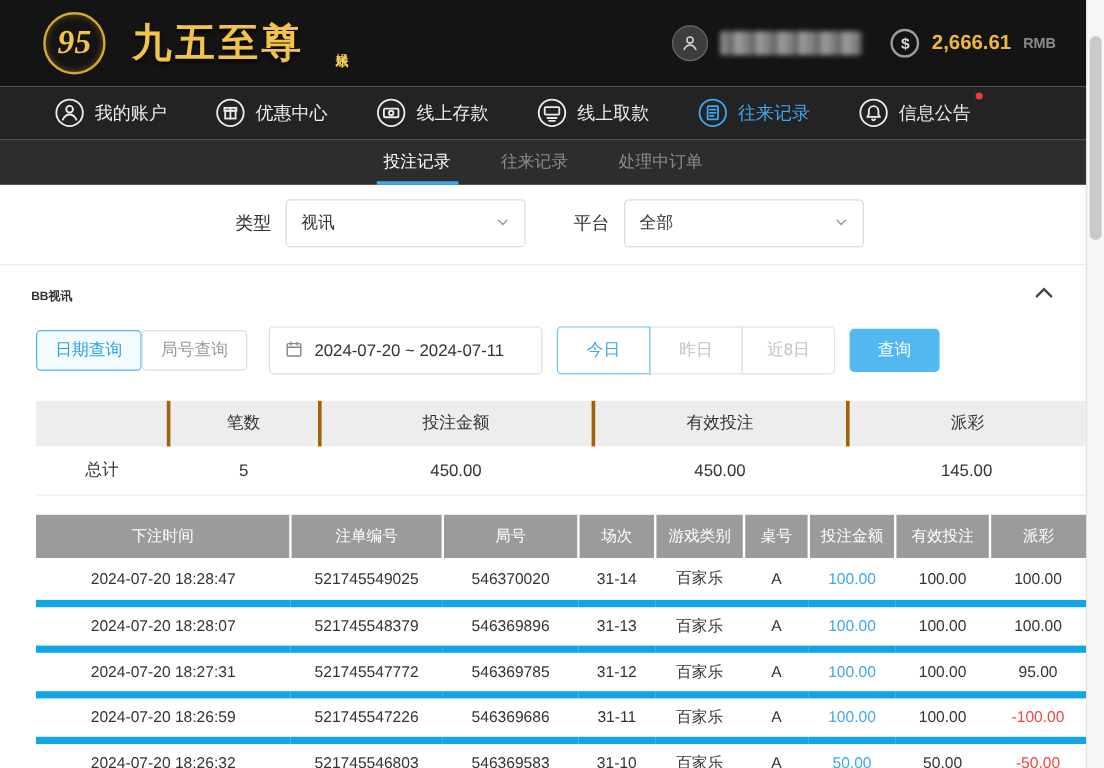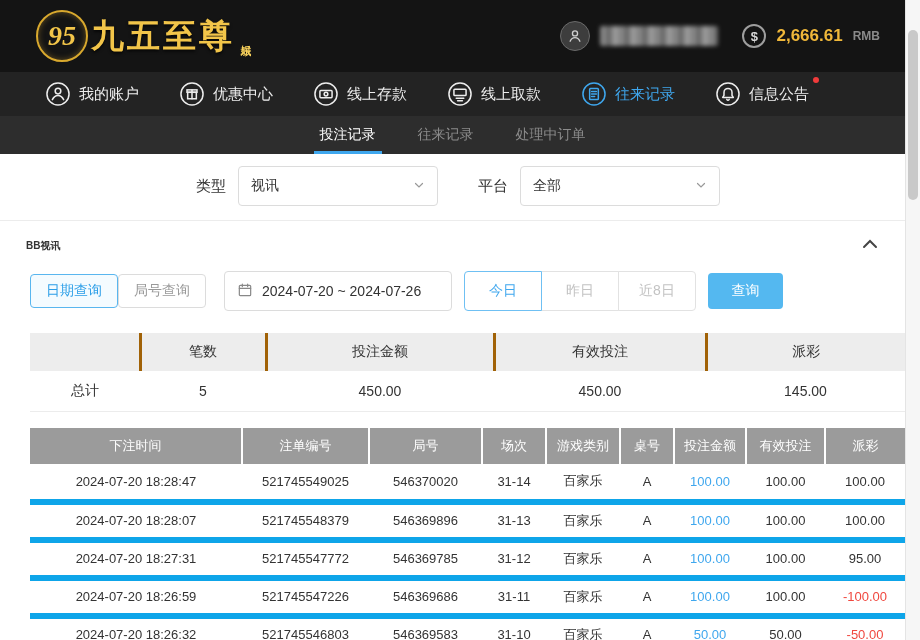--- a/index.html
+++ b/index.html
@@ -14,21 +14,21 @@
        font-family:"Liberation Sans","DejaVu Sans",sans-serif;color:#333;}
   .page{display:flex;width:920px;height:640px;}
   .main{width:905px;flex:0 0 905px;background:#fff;}
 
   
   .scrollbar{width:15px;background:#f6f6f6;border-left:1px solid #e4e4e4;position:relative;}
   .scroll-thumb{position:absolute;top:30px;left:2px;width:10px;height:170px;background:#c9c9c9;border-radius:6px;}
 
   
   .topbar{height:72px;background:#141414;display:flex;align-items:center;justify-content:space-between;padding:0 25px 0 36px;}
-  .logo{display:flex;align-items:center;gap:3px;}
+  .logo{display:flex;align-items:center;gap:22px;}
   .logo-mark{width:52px;height:52px;border:2px solid #d9a92e;border-radius:50%;
     color:var(--logo-gold);font-family:"Liberation Serif","DejaVu Serif",serif;
     font-style:italic;font-weight:bold;font-size:28px;display:flex;align-items:center;justify-content:center;
     box-shadow:0 0 6px rgba(240,184,58,.35) inset;}
   .logo-title{color:var(--logo-gold);font-family:"Liberation Serif","DejaVu Serif",serif;
     font-size:33px;font-weight:bold;letter-spacing:3px;text-shadow:0 2px 3px rgba(0,0,0,.7);}
   .logo-sub{writing-mode:vertical-rl;text-orientation:upright;color:#ffd75e;font-size:11px;line-height:1.1;margin-left:2px;}
   .account{display:flex;align-items:center;gap:10px;}
   .avatar{width:30px;height:30px;border-radius:50%;background:#3d3d3d;border:1px solid #6a6a6a;
     display:flex;align-items:center;justify-content:center;color:#cfcfcf;}
@@ -227,21 +227,21 @@
     <div class="query-row">
       <div class="pill-btn active">日期查询</div>
       <div class="pill-btn inactive">局号查询</div>
       <div class="date-input">
         <span>
           <svg width="16" height="16" viewBox="0 0 24 24" fill="none" stroke="#888" stroke-width="1.8" stroke-linecap="round">
               <rect x="3.5" y="5" width="17" height="15.5" rx="1.5"></rect>
               <path d="M3.5 9.6h17M8 3.2v3.6M16 3.2v3.6"></path>
             </svg>
         </span>
-        <span>2024-07-20 ~ 2024-07-26</span>
+        <span>2024-07-20 ~ 2024-07-11</span>
       </div>
       <div class="btn-group">
         <div class="seg active">今日</div>
         <div class="seg">昨日</div>
         <div class="seg">近8日</div>
       </div>
       <div class="search-btn">查询</div>
     </div>
 
     <table class="summary">

